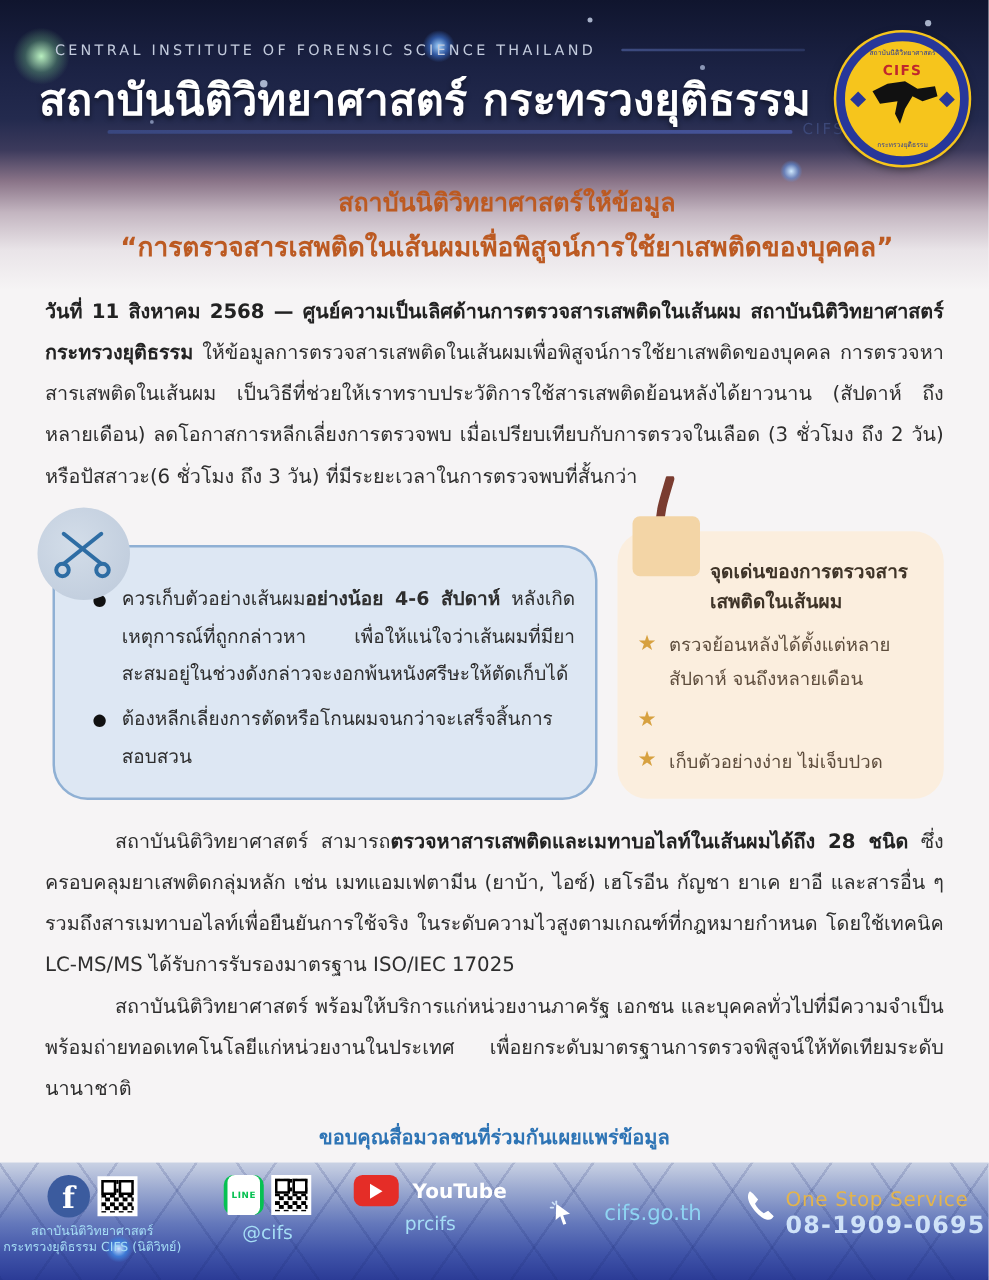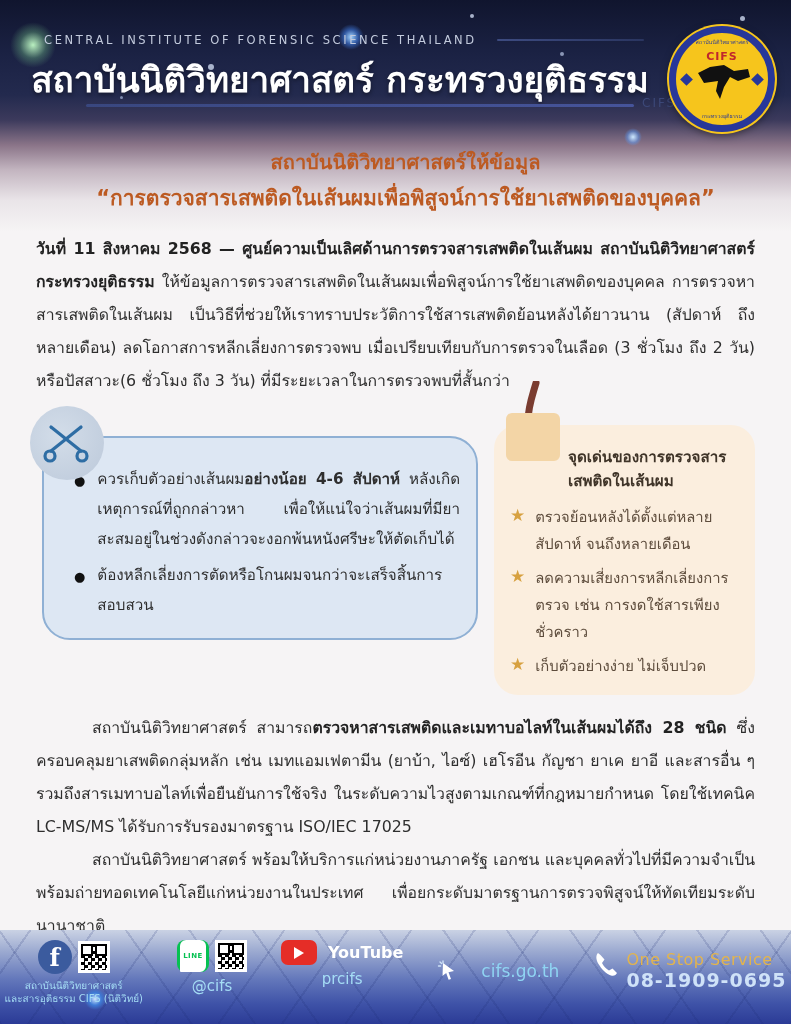--- a/index.html
+++ b/index.html
@@ -186,21 +186,20 @@
           <circle cx="26" cy="48" r="10" fill="#7a3c30"></circle>
         </svg>
         <div class="hair-badge"></div>
         <div class="orange-title">จุดเด่นของการตรวจสารเสพติดในเส้นผม</div>
         <div class="star-bullet">
           <span class="star-glyph">★</span>
           <span>ตรวจย้อนหลังได้ตั้งแต่หลายสัปดาห์ จนถึงหลายเดือน</span>
         </div>
         <div class="star-bullet">
           <span class="star-glyph">★</span>
-          <span>ลดความเสี่ยงการหลีกเลี่ยงการตรวจ เช่น การงดใช้สารเพียงชั่วคราว</span>
         </div>
         <div class="star-bullet">
           <span class="star-glyph">★</span>
           <span>เก็บตัวอย่างง่าย ไม่เจ็บปวด</span>
         </div>
       </div>
     </div>
   </div>
 
   <p class="para indent" style="margin-top:16px"><span>สถาบันนิติวิทยาศาสตร์ สามารถ</span><b>ตรวจหาสารเสพติดและเมทาบอไลท์ในเส้นผมได้ถึง 28 ชนิด</b><span> ซึ่งครอบคลุมยาเสพติดกลุ่มหลัก เช่น เมทแอมเฟตามีน (ยาบ้า, ไอซ์)  เฮโรอีน กัญชา ยาเค ยาอี และสารอื่น ๆ รวมถึงสารเมทาบอไลท์เพื่อยืนยันการใช้จริง ในระดับความไวสูงตามเกณฑ์ที่กฎหมายกำหนด โดยใช้เทคนิค LC-MS/MS ได้รับการรับรองมาตรฐาน ISO/IEC 17025</span></p>
@@ -217,21 +216,21 @@
 
     <div class="fgroup">
       <div class="ficons">
         <div class="fb-circle">f</div>
         <div class="qr">
             <div class="qr-inner"></div>
           </div>
       </div>
       <div class="flabel-small">
         <div>สถาบันนิติวิทยาศาสตร์</div>
-        <div>และสารอุติธรรม CIFS (นิติวิทย์)</div>
+        <div>กระทรวงยุติธรรม CIFS (นิติวิทย์)</div>
       </div>
     </div>
 
     <div class="fgroup">
       <div class="ficons">
         <div class="line-icon">
           <span class="line-bubble">LINE</span>
         </div>
         <div class="qr">
             <div class="qr-inner"></div>

